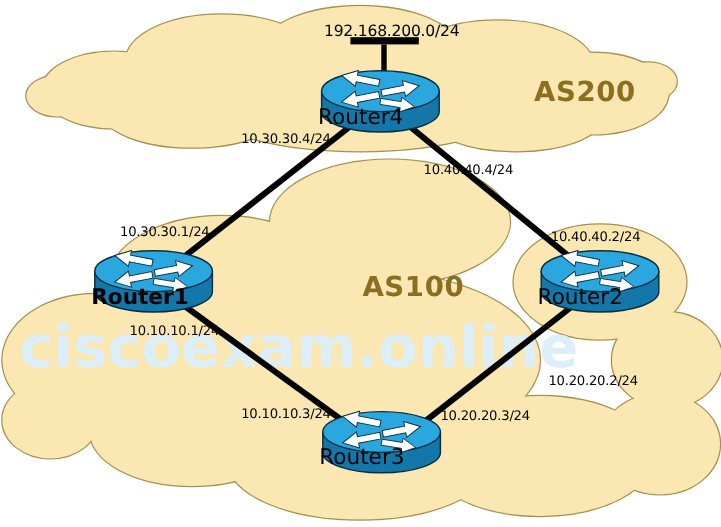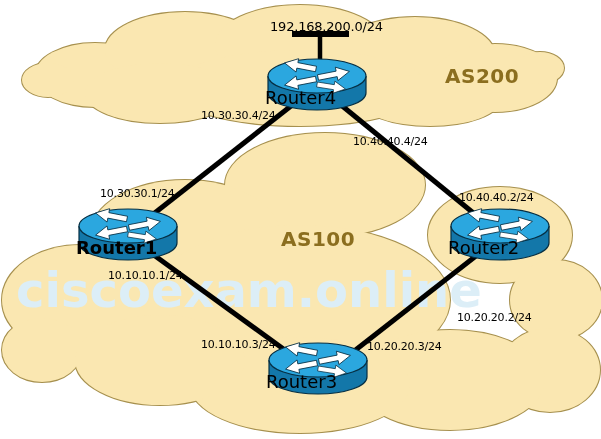--- a/index.html
+++ b/index.html
@@ -4,21 +4,21 @@
 <style>
   html,body{margin:0;padding:0;background:#fff;}
   .stage{
     position:relative;width:601px;height:439px;background:#ffffff;
     overflow:hidden;font-family:"DejaVu Sans",sans-serif;
   }
   .layer{position:absolute;left:0;top:0;width:601px;height:439px;}
   .clouds{z-index:0;}
   .links{z-index:3;}
   .as-label{
-    position:absolute;z-index:1;font-size:20px;font-weight:bold;
+    position:absolute;z-index:1;font-size:23px;font-weight:bold;
     color:#8b6e1f;letter-spacing:.5px;white-space:nowrap;
   }
   .watermark{
     position:absolute;z-index:2;left:16px;top:266px;line-height:1;
     font-size:48px;font-weight:bold;color:#dceef7;white-space:nowrap;
     letter-spacing:0;
   }
   .router{position:absolute;z-index:4;width:104px;height:58px;}
   .router svg{position:absolute;left:0;top:0;}
   .rname{
@@ -72,21 +72,21 @@
       <use href="#c200" fill="#fae7b1" stroke="#a6904e" stroke-width="2"></use>
       <use href="#c200" fill="#fae7b1"></use>
     </g>
     <g>
       <use href="#c100" fill="#fae7b1" stroke="#a6904e" stroke-width="2"></use>
       <use href="#c100" fill="#fae7b1"></use>
     </g>
   </svg>
 
   <div class="as-label" style="left:445px;top:64px;">AS200</div>
-  <div class="as-label" style="left:281px;top:227px;">AS100</div>
+  <div class="as-label" style="left:302px;top:227px;">AS100</div>
 
   <div class="watermark">ciscoexam.online</div>
 
   <svg class="layer links" viewBox="0 0 601 439">
     <line x1="305" y1="95" x2="133" y2="230" stroke="#000" stroke-width="5"></line>
     <line x1="330" y1="96" x2="493" y2="229" stroke="#000" stroke-width="5"></line>
     <line x1="140" y1="245" x2="300" y2="361" stroke="#000" stroke-width="5"></line>
     <line x1="490" y1="245" x2="344" y2="359" stroke="#000" stroke-width="5"></line>
     <g>
       <rect x="292" y="31" width="57" height="6" fill="#000"></rect>

